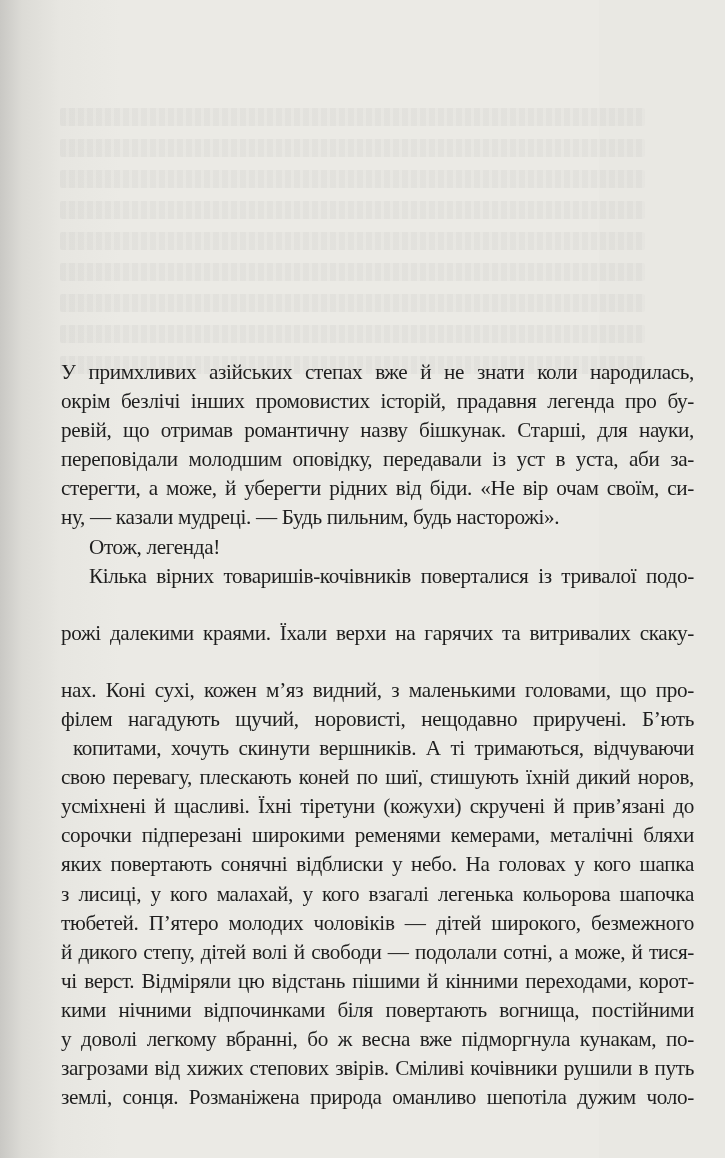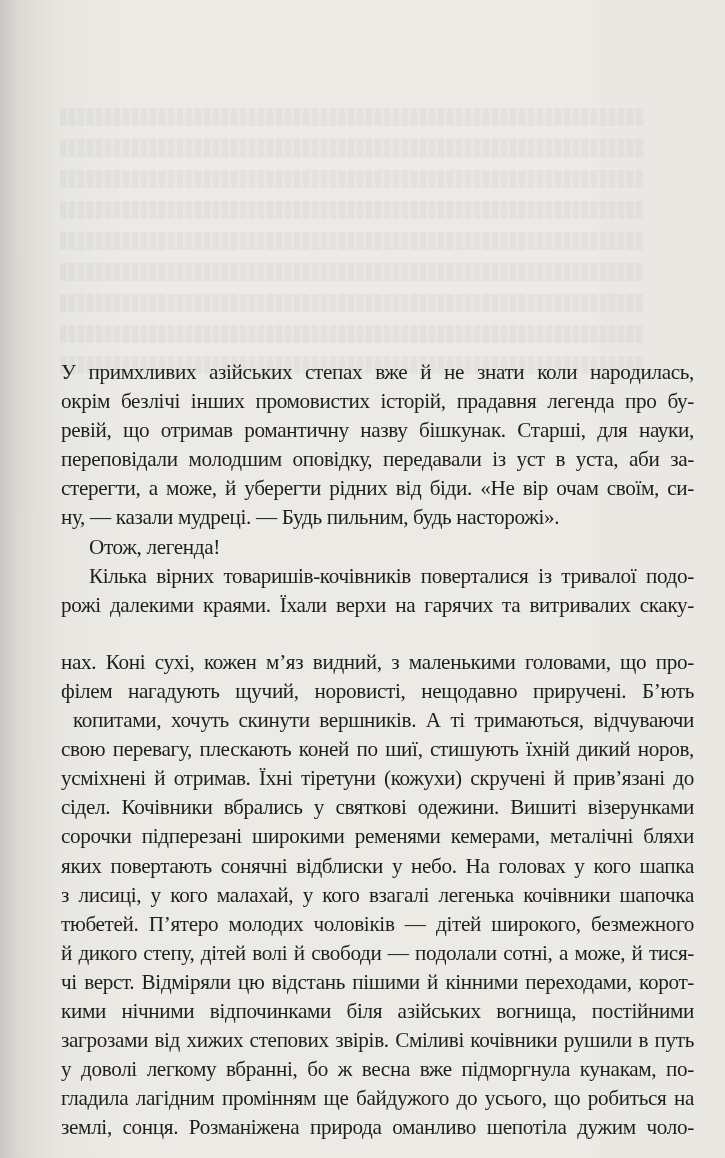--- a/index.html
+++ b/index.html
@@ -63,34 +63,32 @@
       <span class="line" style="white-space: normal;">стерегти, а може, й уберегти рідних від біди. «Не вір очам своїм, си-</span>
       <span class="line last">ну, — казали мудреці. — Будь пильним, будь насторожі».</span>
     </div>
 
     <div>
       <span class="line indent last">Отож, легенда!</span>
     </div>
 
     <div>
       <span class="line indent" style="white-space: normal;">Кілька вірних товаришів-кочівників поверталися із тривалої подо-</span>
-      <span class="line" style="white-space: normal;">рожі далекими краями. Їхали верхи на гарячих та витривалих скаку-</span>
+      <span class="line" style="white-space: normal; margin-top: 28px;">рожі далекими краями. Їхали верхи на гарячих та витривалих скаку-</span>
       <span class="line" style="white-space: normal; margin-top: 28px;">нах. Коні сухі, кожен м’яз видний, з маленькими головами, що про-</span>
       <span class="line" style="white-space: normal;">філем нагадують щучий, норовисті, нещодавно приручені. Б’ють</span>
       <span class="line" style="white-space: normal; margin-left: 12px;">копитами, хочуть скинути вершників. А ті тримаються, відчуваючи</span>
       <span class="line" style="white-space: normal;">свою перевагу, плескають коней по шиї, стишують їхній дикий норов,</span>
-      <span class="line" style="white-space: normal;">усміхнені й отримав. Їхні тіретуни (кожухи) скручені й прив’язані до</span>
-      <span class="line" style="white-space: normal;">сідел. Кочівники вбрались у святкові одежини. Вишиті візерунками</span>
+      <span class="line" style="white-space: normal;">усміхнені й щасливі. Їхні тіретуни (кожухи) скручені й прив’язані до</span>
       <span class="line" style="white-space: normal;">сорочки підперезані широкими ременями кемерами, металічні бляхи</span>
       <span class="line" style="white-space: normal;">яких повертають сонячні відблиски у небо. На головах у кого шапка</span>
-      <span class="line" style="white-space: normal;">з лисиці, у кого малахай, у кого взагалі легенька кочівники шапочка</span>
+      <span class="line" style="white-space: normal;">з лисиці, у кого малахай, у кого взагалі легенька кольорова шапочка</span>
       <span class="line" style="white-space: normal;">тюбетей. П’ятеро молодих чоловіків — дітей широкого, безмежного</span>
       <span class="line" style="white-space: normal;">й дикого степу, дітей волі й свободи — подолали сотні, а може, й тися-</span>
       <span class="line" style="white-space: normal;">чі верст. Відміряли цю відстань пішими й кінними переходами, корот-</span>
-      <span class="line" style="white-space: normal;">кими нічними відпочинками біля азійських вогнища, постійними</span>
+      <span class="line" style="white-space: normal;">кими нічними відпочинками біля повертають вогнища, постійними</span>
+      <span class="line" style="white-space: normal;">у доволі легкому вбранні, бо ж весна вже підморгнула кунакам, по-</span>
       <span class="line" style="white-space: normal;">загрозами від хижих степових звірів. Сміливі кочівники рушили в путь</span>
-      <span class="line" style="white-space: normal;">у доволі легкому вбранні, бо ж весна вже підморгнула кунакам, по-</span>
-      <span class="line" style="white-space: normal;">гладила лагідним промінням ще байдужого до усього, що робиться на</span>
       <span class="line" style="white-space: normal;">землі, сонця. Розманіжена природа оманливо шепотіла дужим чоло-</span>
 
     </div>
   </div>
 </div>
 
 </body></html>

